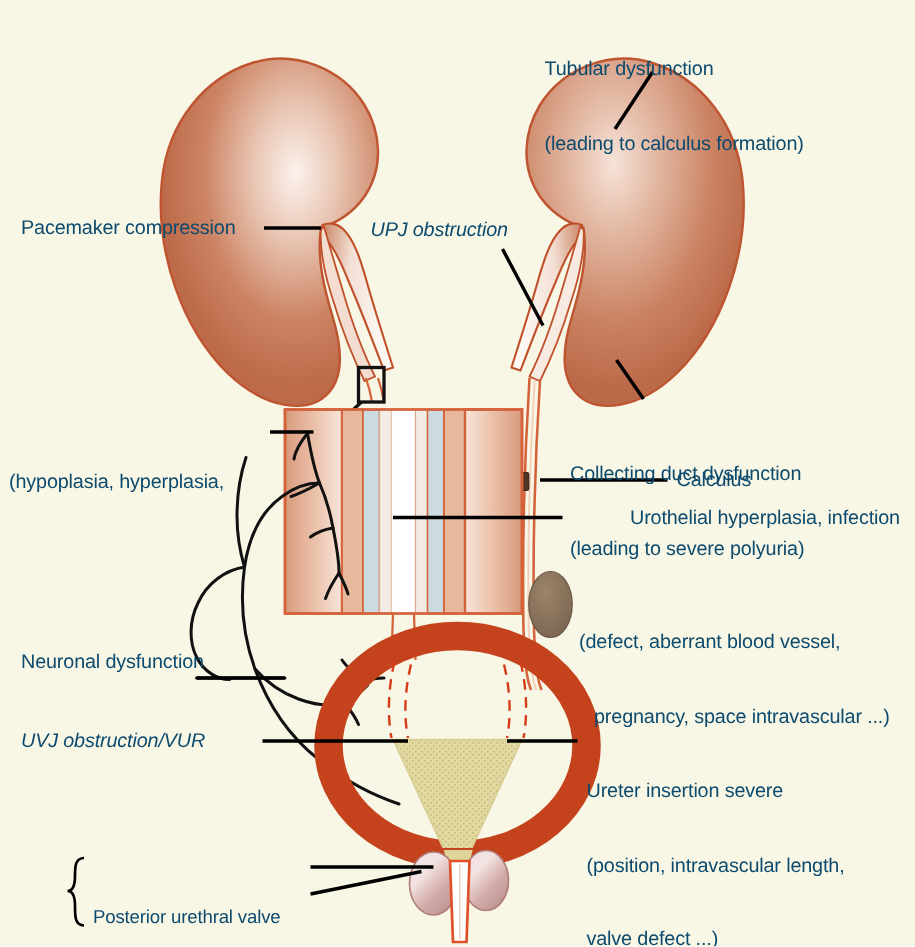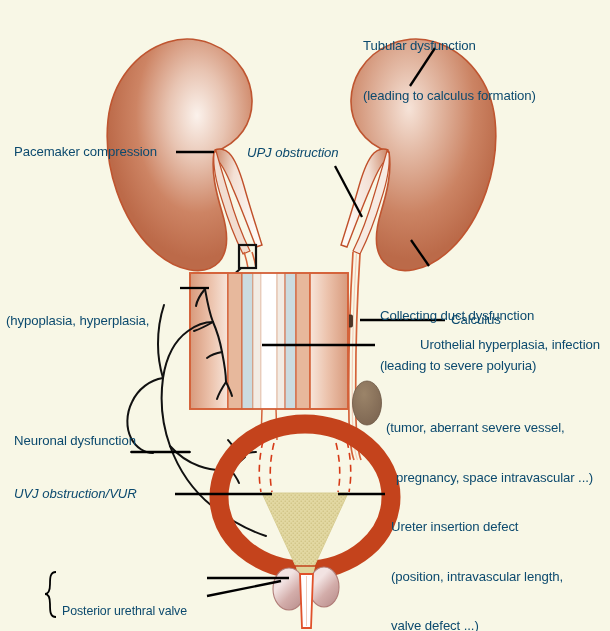--- a/index.html
+++ b/index.html
@@ -266,30 +266,30 @@
   <div class="lbl" style="left:380px; top:275px;">
     <div>Collecting duct dysfunction</div>
     <div>(leading to severe polyuria)</div>
   </div>
 
   <div class="lbl" style="left:451px; top:312px;">Calculus</div>
 
   <div class="lbl" style="left:378px; top:337px;margin-left:42px;">Urothelial hyperplasia, infection</div>
 
   <div class="lbl" style="left:386px; top:387px;">
-    <div>(tumor, aberrant severe vessel,</div>
+    <div>(defect, aberrant blood vessel,</div>
     <div style="padding-left:10px;">pregnancy, space intravascular ...)</div>
   </div>
 
   <div class="lbl" style="left:14px; top:433px;">Neuronal dysfunction</div>
 
   <div class="lbl it" style="left:14px; top:486px;">UVJ obstruction/VUR</div>
 
   <div class="lbl" style="left:391px; top:486px;">
-    <div>Ureter insertion defect</div>
+    <div>Ureter insertion severe</div>
     <div>(position, intravascular length,</div>
     <div>valve defect ...)</div>
   </div>
 
 
   <div class="lbl sm" style="left:62px; top:571px;">
     <div>Posterior urethral valve</div>
     
     
   </div>

